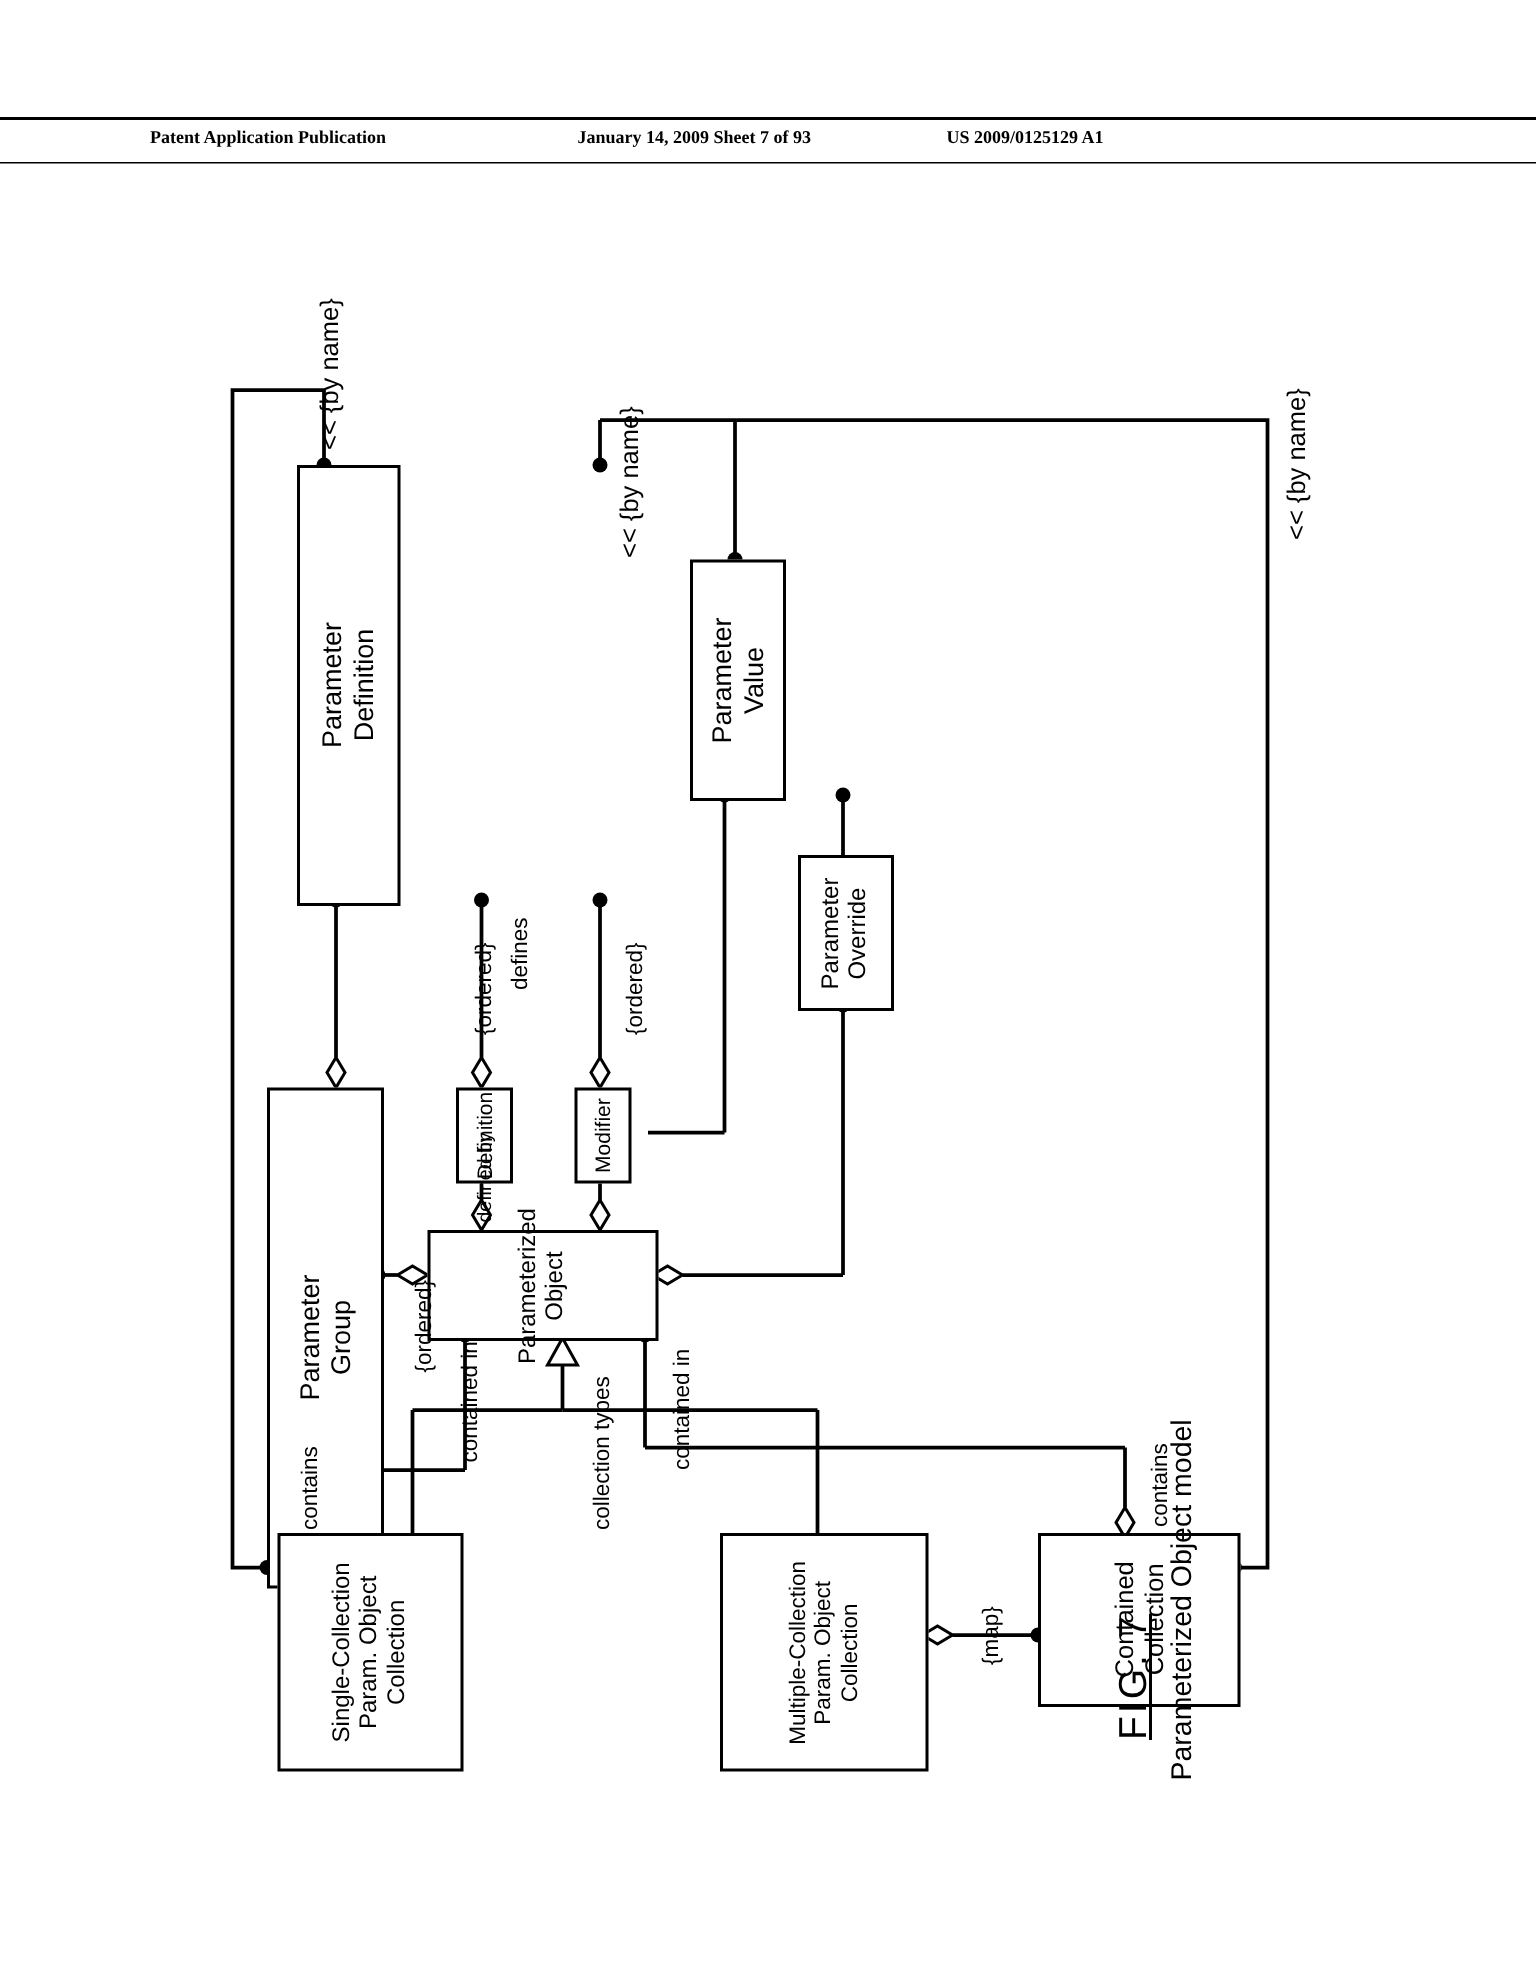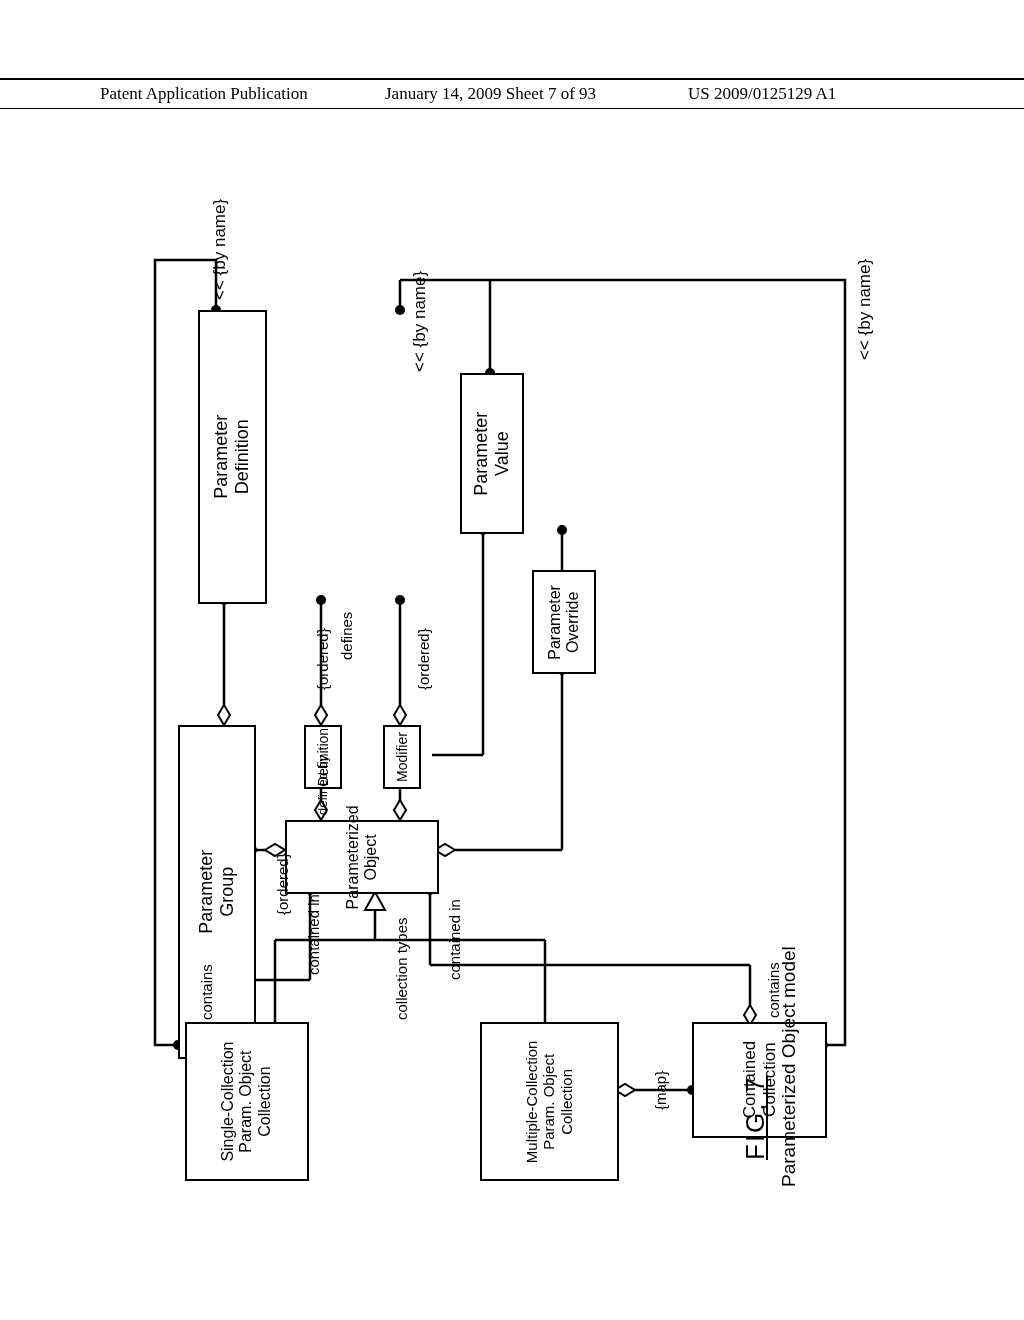--- a/index.html
+++ b/index.html
@@ -16,22 +16,22 @@
     top: 78px;
     left: 0;
     width: 1024px;
     height: 28px;
     border-top: 2px solid #000;
     border-bottom: 1px solid #000;
   }
   .header-text {
     position: absolute;
     top: 84px;
-    font-size: 17px;
-    font-weight: normal;
+    font-size: 12px;
+    font-weight: bold;
   }
   .diagram-area {
     position: absolute;
     left: 110px;
     top: 150px;
     width: 790px;
     height: 1040px;
   }
   .box {
     position: absolute;
@@ -75,21 +75,21 @@
     font-size: 20px;
     white-space: nowrap;
   }
 </style>
 </head>
 <body>
 
 <div class="header"></div>
 <div class="header-text" style="left:100px">Patent Application Publication</div>
 <div class="header-text" style="left:385px">January 14, 2009  Sheet 7 of 93</div>
-<div class="header-text" style="left:688px">US 2009/0125129 A1</div>
+<div class="header-text" style="left:631px">US 2009/0125129 A1</div>
 
 <div class="diagram-area">
 
 <svg class="conn">
 
   <defs></defs>
 
   <circle cx="114" cy="450" r="5" fill="#000"></circle>
   <line x1="114" y1="450" x2="114" y2="555" stroke="#000" stroke-width="2.5"></line>
 

